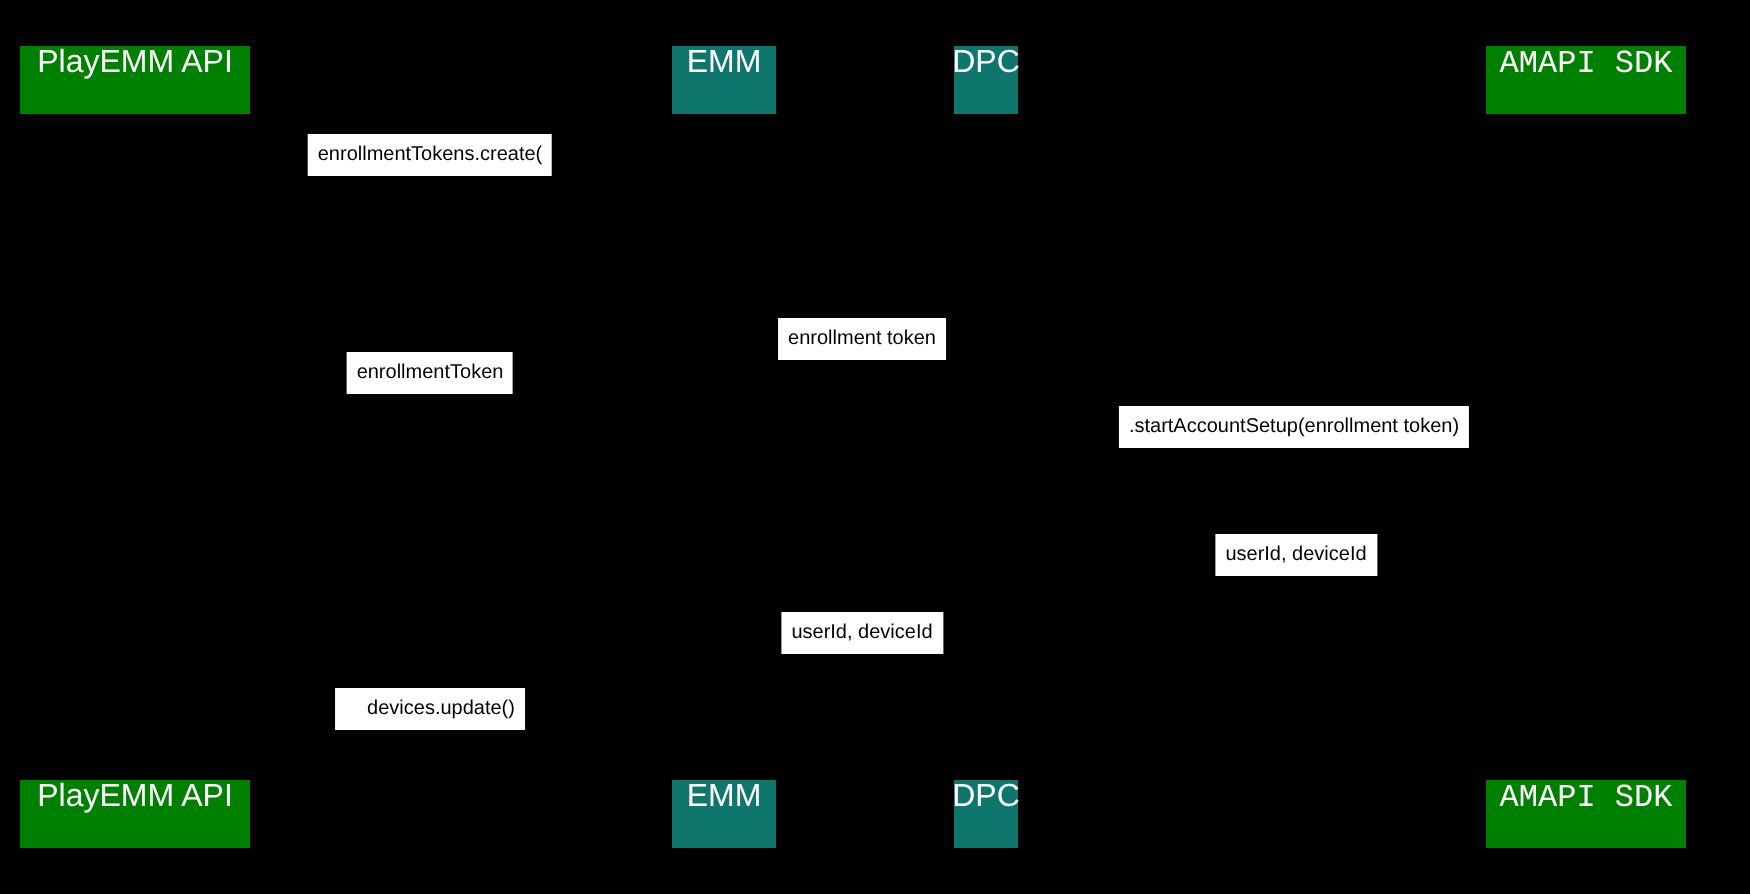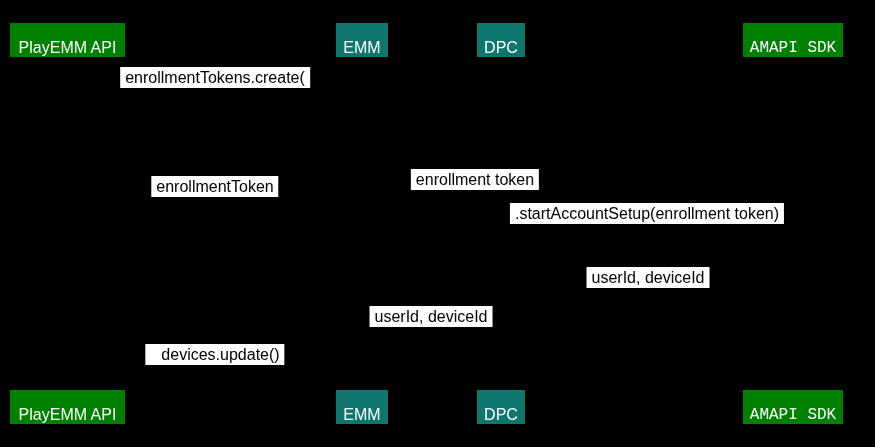--- a/index.html
+++ b/index.html
@@ -12,55 +12,55 @@
     position: relative;
     width: 875px;
     height: 447px;
     background: #000000;
     overflow: hidden;
   }
   .actor {
     position: absolute;
     height: 34px;
     display: flex;
-    align-items: flex-end;
+    align-items: flex-start;
     justify-content: center;
     color: #ffffff;
     font-size: 16px;
     white-space: nowrap;
   }
   .actor.green { background: #008000; }
   .actor.blue  { background: #0f766e; }
 
   .top-row    { top: 23px; }
   .bottom-row { top: 390px; }
 
   .pos-playemm { left: 10px;  width: 115px; }
   .pos-emm     { left: 336px; width: 52px; }
-  .pos-dpc     { left: 477px; width: 48px; }
+  .pos-dpc     { left: 477px; width: 32px; }
   .pos-amapi   { left: 743px; width: 100px; font-family: Liberation Mono, monospace; }
 
   .lifeline {
     position: absolute;
     top: 57px;
     height: 333px;
     width: 1px;
     background: #000000;
   }
   .ll-playemm { left: 67px; }
   .ll-emm     { left: 362px; }
   .ll-dpc     { left: 501px; }
   .ll-amapi   { left: 793px; }
 
   .msg {
     position: absolute;
     transform: translateX(-50%);
     background: #ffffff;
     color: #000000;
-    font-size: 16px;
+    font-size: 10px;
     line-height: 19px;
     padding: 1px 5px;
     text-align: center;
     white-space: nowrap;
   }
   .msg span { display: block; }
 </style>
 </head>
 <body>
 
@@ -85,21 +85,21 @@
   <div class="lifeline ll-amapi"></div>
 
   <div class="msg" style="left:215px; top:67px;">
     <span>enrollmentTokens.create(</span>
   </div>
 
   <div class="msg" style="left:215px; top:132px;margin-top:44px;">
     <span>enrollmentToken</span>
   </div>
 
-  <div class="msg" style="left:431px; top:169px;margin-left:44px;">
+  <div class="msg" style="left:431px; top:159px;">
     <span>enrollment token</span>
   </div>
 
   <div class="msg" style="left:647px; top:203px;">
     <span>.startAccountSetup(enrollment token)</span>
   </div>
 
   <div class="msg" style="left:648px; top:267px;">
     <span>userId, deviceId</span>
   </div>

